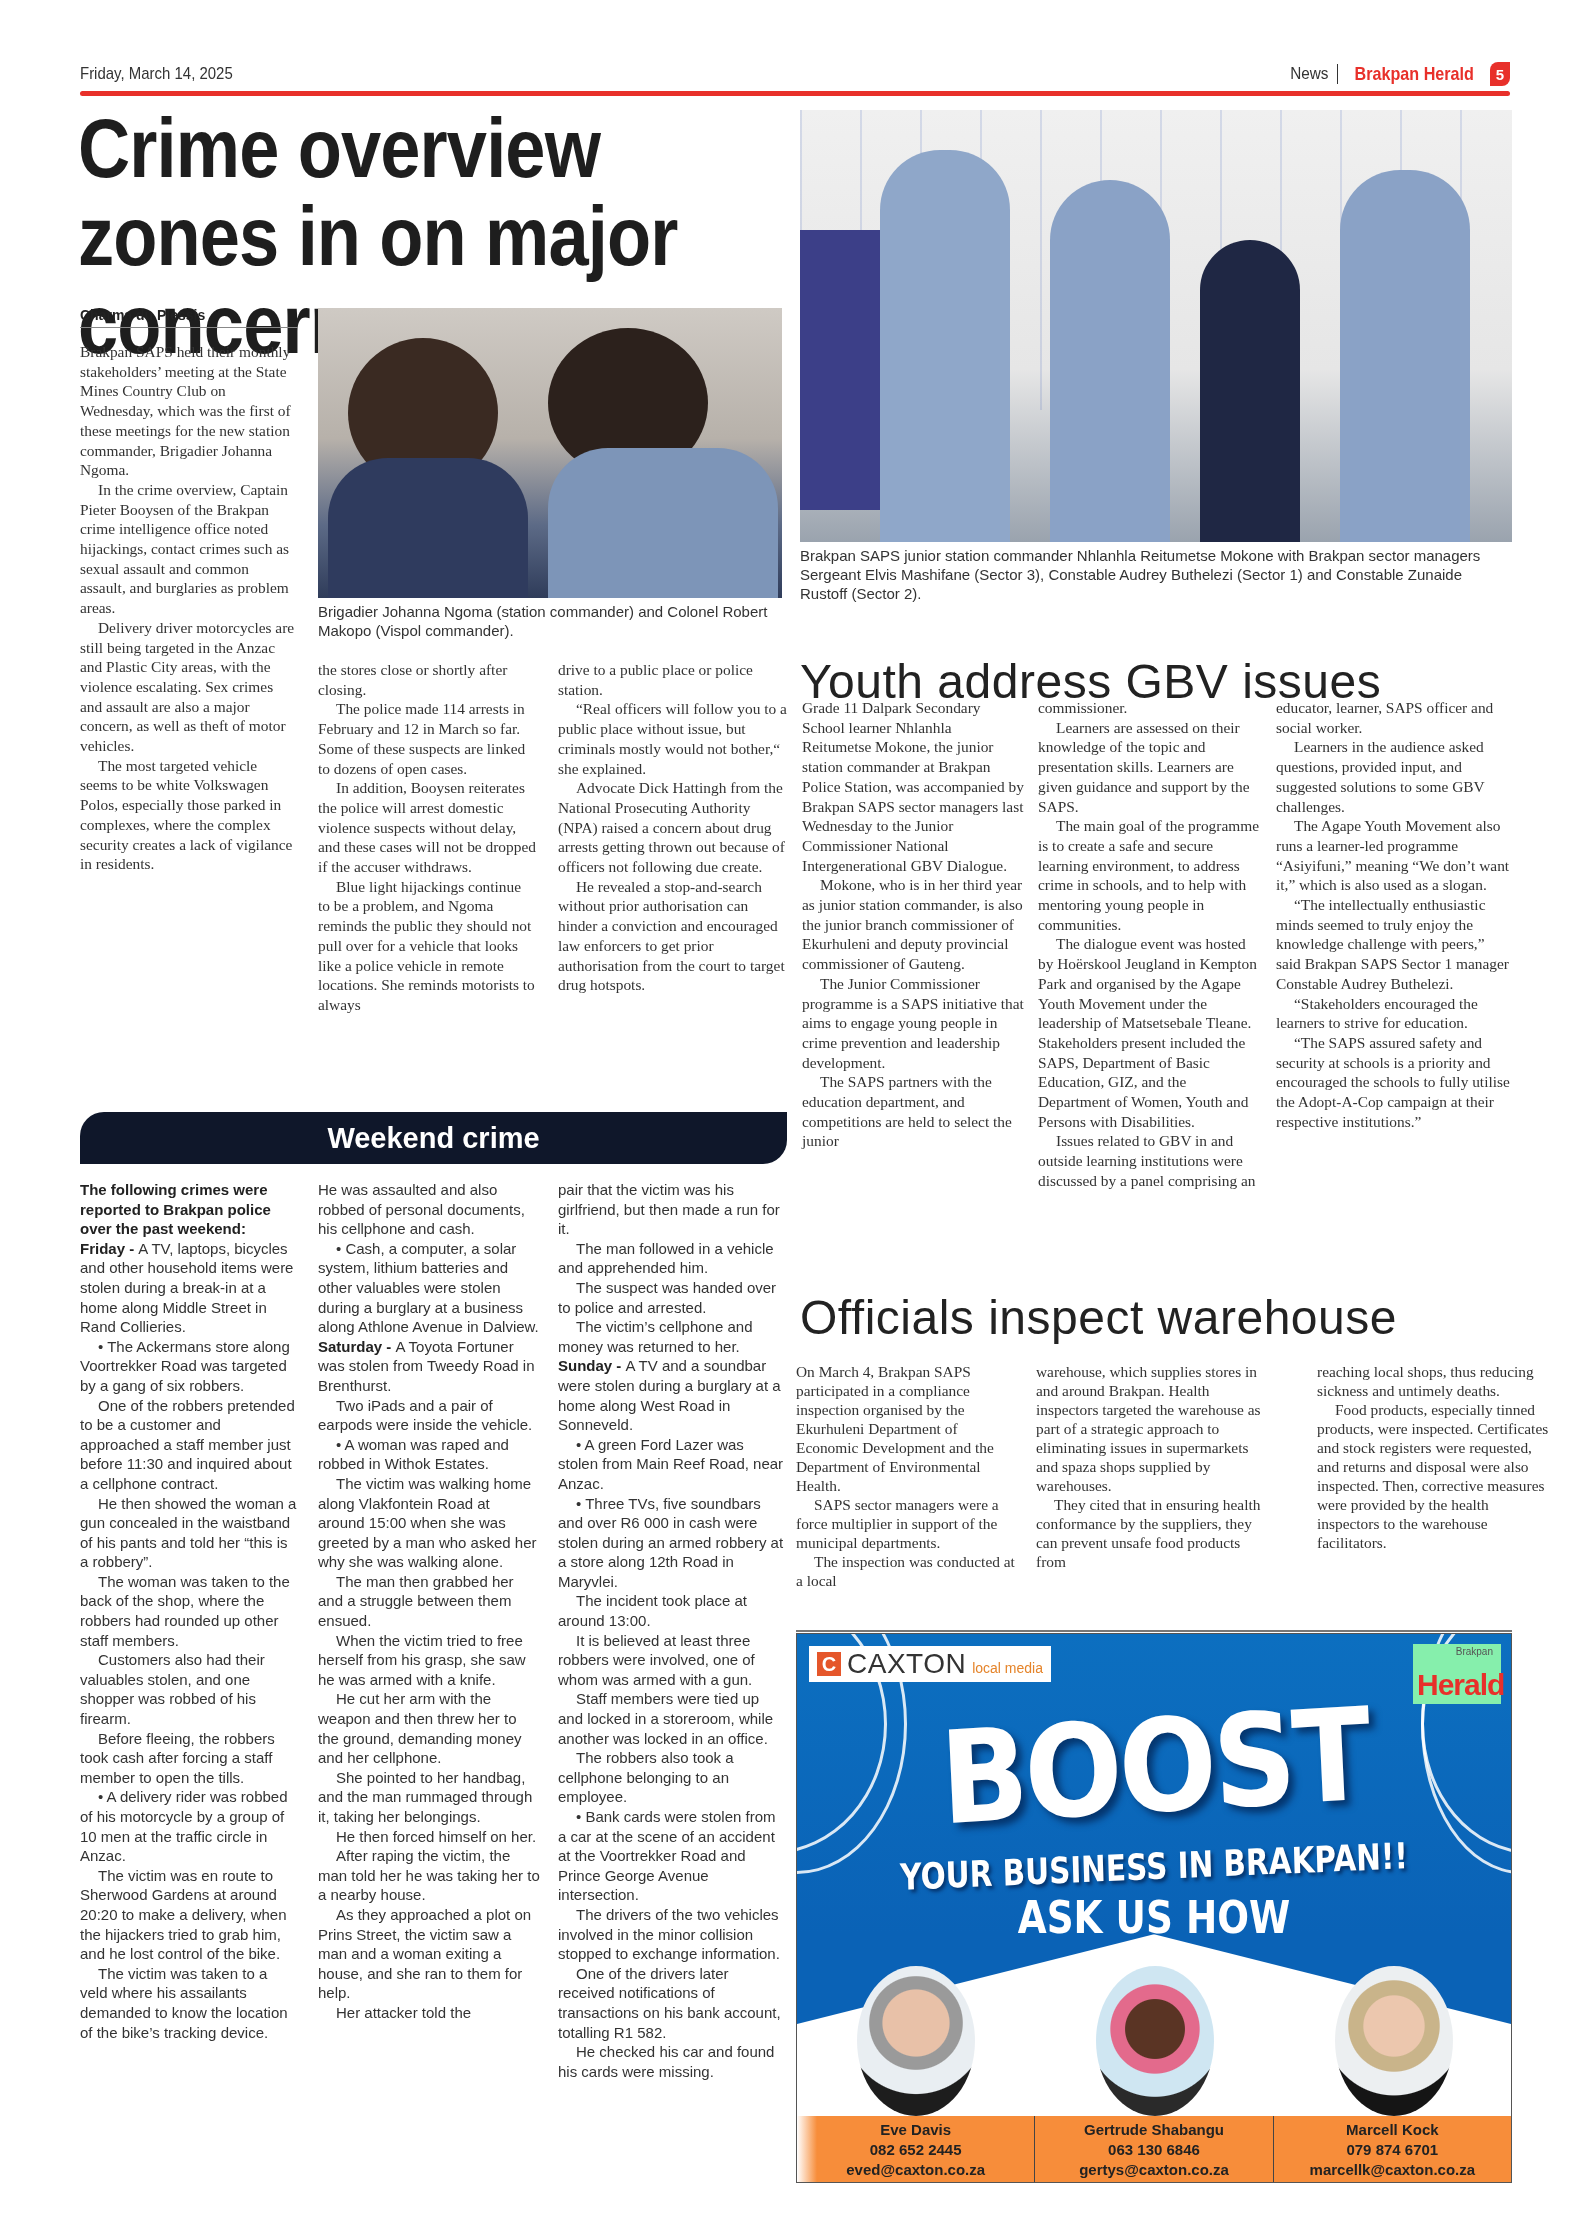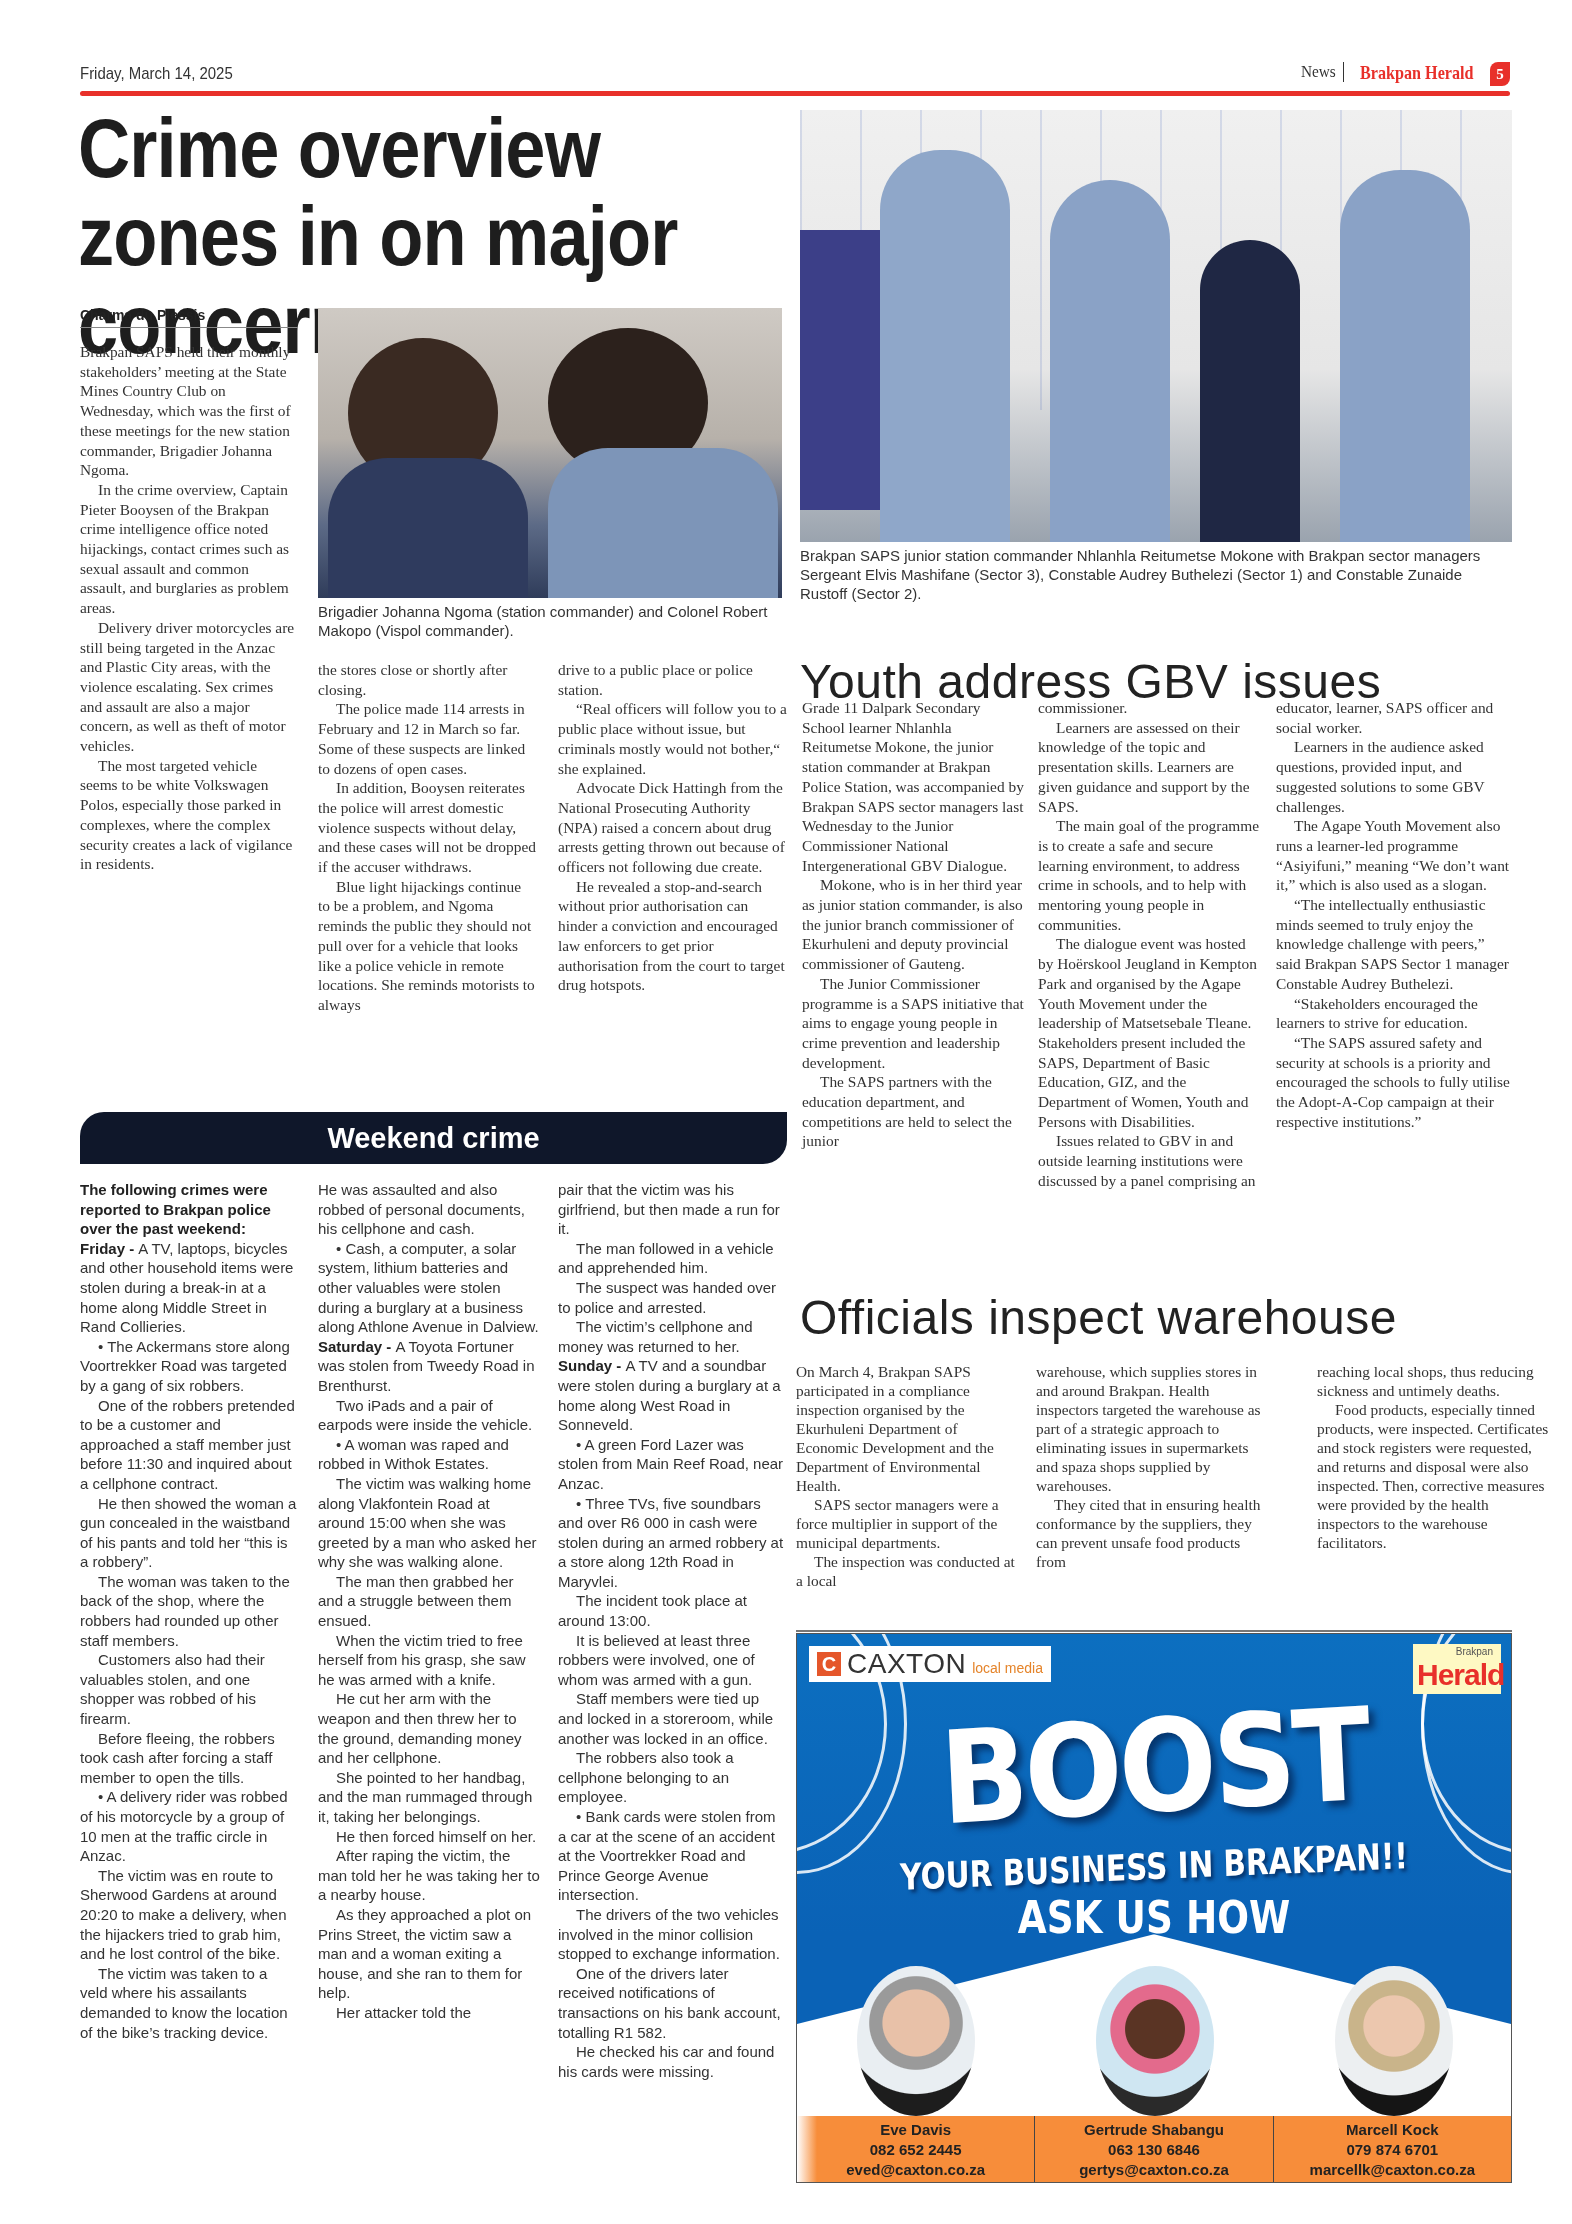--- a/index.html
+++ b/index.html
@@ -3,21 +3,21 @@
 <meta charset="utf-8">
 <style>
   * { box-sizing: border-box; margin: 0; padding: 0; }
   html, body { width: 1572px; height: 2224px; background: #ffffff; overflow: hidden; }
   body { position: relative; font-family: "Liberation Serif", serif; color: #2a2a2a; }
 
   .abs { position: absolute; }
 
   
   .hdr-date { left: 80px; top: 64px; font-family: "Liberation Sans", sans-serif; font-size: 17px; color: #333; transform: scaleX(0.88); transform-origin: left; }
-  .hdr-right { right: 62px; top: 62px; display: flex; gap: 6px; font-family: Liberation Serif, serif; }
+  .hdr-right { right: 62px; top: 62px; display: flex; align-items: center; gap: 6px; font-family: Liberation Sans, sans-serif; }
   .hdr-section { font-size: 17px; color: #333; transform: scaleX(0.9); }
   .hdr-sep { width: 1px; height: 20px; background: #333; }
   .hdr-paper { font-size: 19px; font-weight: bold; color: #e8302a; transform: scaleX(0.85); }
   .hdr-page { background: #e8302a; color: #fff; font-size: 15px; font-weight: bold; width: 20px; height: 24px; border-radius: 8px 0 8px 0; display: flex; align-items: center; justify-content: center; }
   .hdr-rule { left: 80px; top: 91px; width: 1430px; height: 5px; background: #e8302a; border-radius: 3px; }
 
   
   .headline { left: 78px; top: 104px; width: 720px; font-family: "Liberation Sans", sans-serif; font-weight: bold; font-size: 84px; line-height: 88px; color: #1e1e1e; letter-spacing: -1px; transform: scaleX(0.86); transform-origin: left top; }
 
   .byline { left: 80px; top: 307px; width: 218px; font-family: "Liberation Sans", sans-serif; font-size: 14px; font-weight: bold; color: #222; padding-bottom: 4px; border-bottom: 1.5px solid #888; transform-origin: left; }
@@ -41,21 +41,21 @@
   
   .ad { left: 796px; top: 1633px; width: 716px; height: 550px; border: 1.5px solid #555; overflow: hidden; background: #fff; }
   .ad-bg { position: absolute; left: 0; top: 0; width: 100%; height: 300px; background: linear-gradient(180deg, #0c6fc0 0%, #0a62b6 100%); }
   .ad-wedge-l { position: absolute; left: 0; top: 300px; width: 0; height: 0; border-top: 90px solid #0a62b6; border-right: 358px solid transparent; }
   .ad-wedge-r { position: absolute; right: 0; top: 300px; width: 0; height: 0; border-top: 90px solid #0a62b6; border-left: 358px solid transparent; }
   .ad-arc { position: absolute; border: 3px solid rgba(255,255,255,0.85); border-radius: 50%; }
   .caxton { position: absolute; left: 12px; top: 12px; background: #fff; height: 36px; padding: 0 8px; display: flex; align-items: center; gap: 6px; }
   .caxton-c { width: 24px; height: 24px; background: #e5562a; color: #fff; font-family: "Liberation Sans", sans-serif; font-weight: bold; font-size: 20px; display: flex; align-items: center; justify-content: center; }
   .caxton-name { font-family: "Liberation Sans", sans-serif; font-size: 28px; color: #333; letter-spacing: 0.5px; }
   .caxton-sub { font-family: "Liberation Sans", sans-serif; font-size: 14px; color: #e5842a; margin-top: 8px; }
-  .herald-logo { position: absolute; right: 10px; top: 10px; width: 88px; height: 50px; background: #fef9c3; }
+  .herald-logo { position: absolute; right: 10px; top: 10px; width: 88px; height: 60px; background: #86efac; }
   .herald-small { position: absolute; right: 8px; top: 2px; font-family: "Liberation Sans", sans-serif; font-size: 10px; color: #555; }
   .herald-big { position: absolute; left: 4px; bottom: 2px; font-family: "Liberation Sans", sans-serif; font-weight: bold; font-size: 30px; color: #e8302a; letter-spacing: -1px; line-height: 34px; }
   .ad-boost { position: absolute; left: 0; top: 58px; width: 100%; text-align: center; font-family: "DejaVu Sans", sans-serif; font-weight: bold; font-size: 128px; color: #fff; letter-spacing: -4px; text-shadow: 6px 6px 8px rgba(0,20,60,0.6); transform: scaleX(0.9) rotate(-3deg); }
   .ad-line2 { position: absolute; left: 0; top: 212px; width: 100%; text-align: center; font-family: "DejaVu Sans", sans-serif; font-weight: bold; font-size: 36px; color: #fff; text-shadow: 3px 3px 4px rgba(0,20,60,0.6); transform: scaleX(0.82) rotate(-2deg); }
   .ad-line3 { position: absolute; left: 0; top: 258px; width: 100%; text-align: center; font-family: "DejaVu Sans", sans-serif; font-weight: bold; font-size: 44px; color: #fff; transform: scaleX(0.85); }
   .ad-face { position: absolute; top: 332px; width: 118px; height: 150px; border-radius: 50%; }
   .ad-contacts { position: absolute; left: 0; top: 482px; width: 100%; height: 68px; display: flex; background: #f78d3a; }
   .ad-contact { flex: 1; border-right: 1.5px solid #444; display: flex; flex-direction: column; align-items: center; justify-content: center; font-family: "Liberation Sans", sans-serif; font-weight: bold; font-size: 15px; line-height: 20px; color: #222; }
   .ad-contact:last-child { border-right: none; }
   .ad-contacts::before { content: ""; position: absolute; left: 0; top: 0; width: 20px; height: 100%; background: linear-gradient(90deg, #fff, #f78d3a); }

